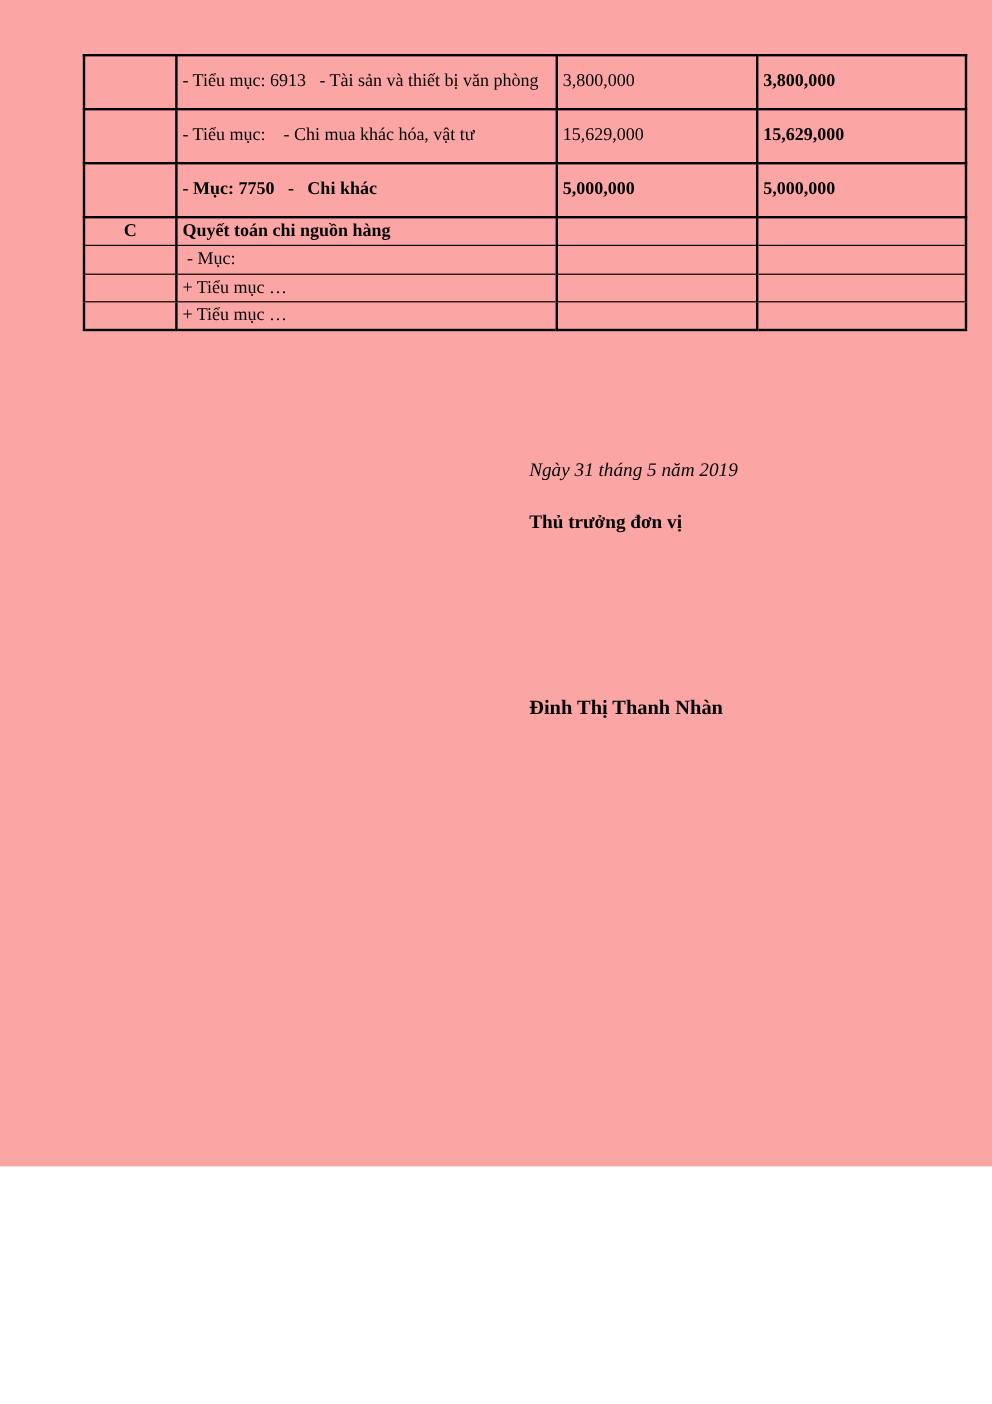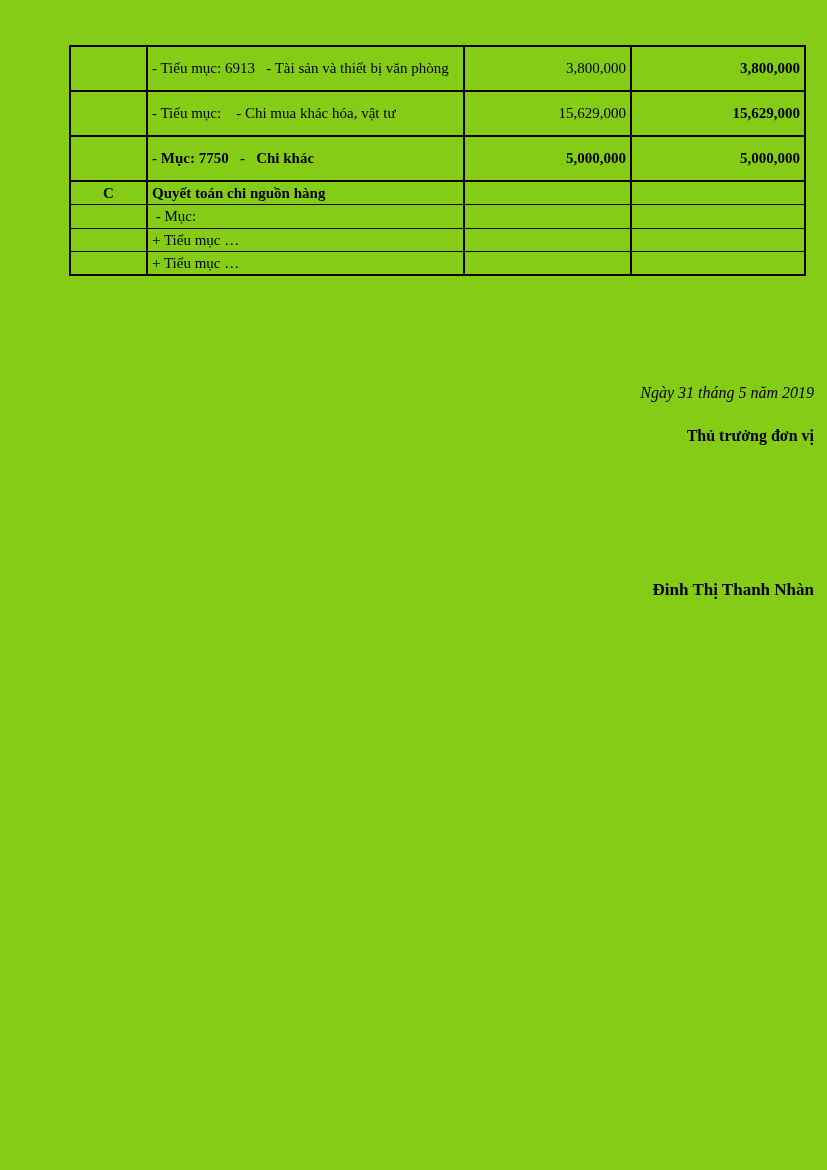--- a/index.html
+++ b/index.html
@@ -5,22 +5,22 @@
   * { box-sizing: border-box; }
   html, body { margin: 0; padding: 0; }
   body {
     width: 827px; height: 1170px;
     background: #ffffff;
     font-family: "Liberation Serif", serif;
     color: #000;
   }
   .page {
     position: relative;
-    width: 827px; height: 1170px;
-    background: #84cc16;
+    width: 827px; height: 972px;
+    background: #fca5a5;
     overflow: hidden;
     text-decoration: underline;
   }
   table.budget {
     position: absolute;
     left: 69px; top: 45px;
     width: 735px;
     border-collapse: collapse;
     table-layout: fixed;
     border: 2px solid #000;
@@ -31,26 +31,26 @@
     line-height: 1.22;
     padding: 2px 4px;
     vertical-align: middle;
     overflow: hidden;
   }
   tr.tall { height: 45px; }
   tr.sm   { height: 23px; }
   tr.sm td { border-top-width: 1px; border-bottom-width: 1px; }
   td.code { text-align: center; }
   td.desc { white-space: pre-wrap; }
-  td.num  { text-align: right; padding-right: 5px; }
+  td.num  { text-align: left; padding-right: 5px; }
   .b { font-weight: bold; }
   .sig-line {
     position: absolute;
-    left: 473px; width: 341px;
-    text-align: right;
+    left: 441px; width: 341px;
+    text-align: left;
   }
   .sig-date  { top: 384px; font-style: italic; font-size: 16px; }
   .sig-title { top: 427px; font-weight: bold; font-size: 16px; }
   .sig-name  { top: 580px; font-weight: bold; font-size: 17px; }
 </style>
 </head>
 <body>
 
 <div class="page">
 

